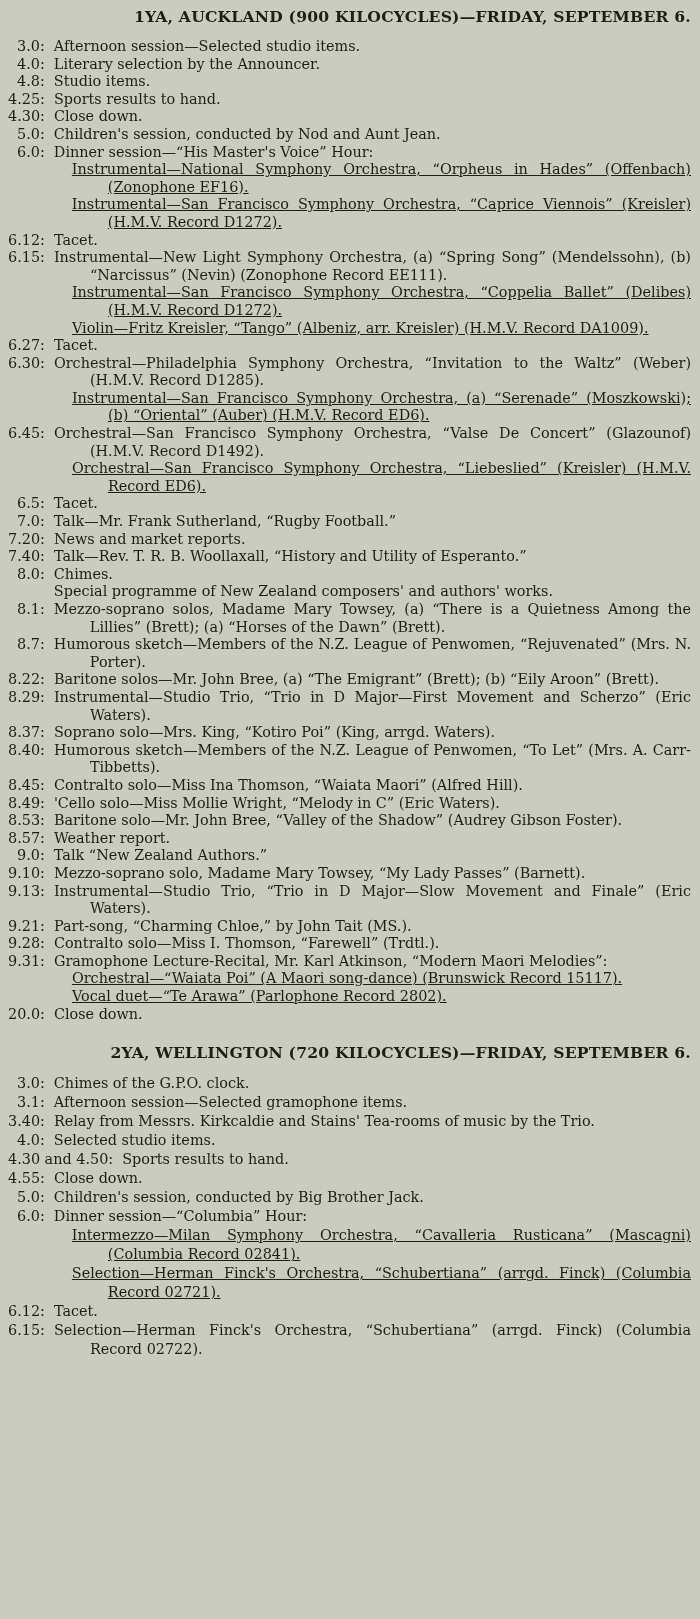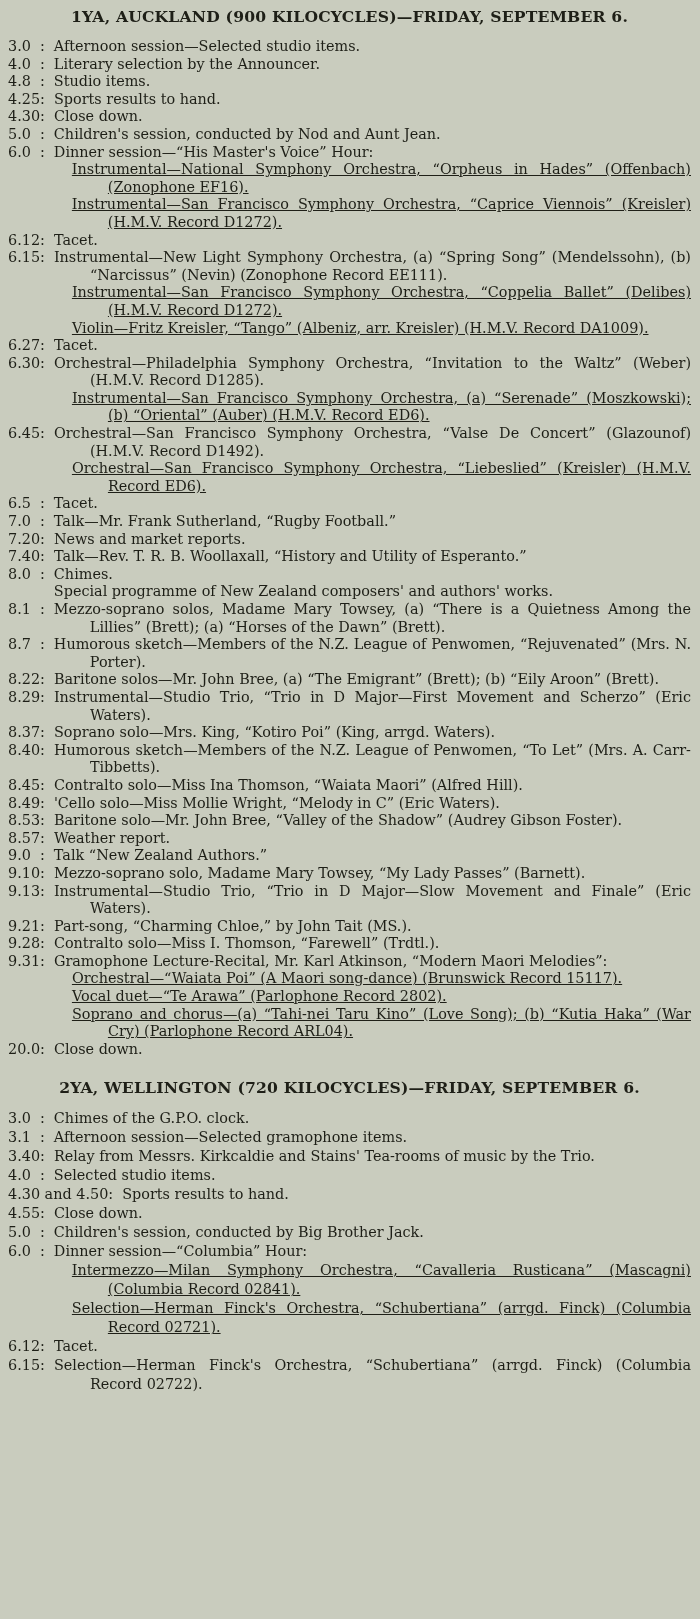--- a/index.html
+++ b/index.html
@@ -10,36 +10,36 @@
     background: #c9ccbe;
     color: #1e1f17;
     font-family: "DejaVu Serif", "Liberation Serif", serif;
     -webkit-font-smoothing: antialiased;
   }
   .page { padding: 7px 9px 0 8px; }
 
   .stitle {
     font-size: 15.6px;
     font-weight: bold;
-    text-align: center;
+    text-align: right;
     letter-spacing: 0.2px;
     margin: 0 0 12px 0;
   }
   .station.s2 { margin-top: 20px; }
 
   .entries { }
   .entry {
     display: flex;
     align-items: flex-start;
     font-size: 14.4px;
     line-height: 17.6px;
   }
   .s2 .entry { line-height: 19px; }
 
-  .tcol { flex: 0 0 auto; white-space: nowrap; }
+  .tcol { flex: 0 0 auto; white-space: nowrap; text-align: right; }
   .tcol::after { content: ":"; }
   .time { display: inline-block; min-width: 32px; }
 
   .body { flex: 1 1 auto; margin-left: 9px; }
 
   .main, .cont {
     padding-left: 36px;
     text-indent: -36px;
     text-align: justify;
   }
@@ -256,21 +256,20 @@
           <div class="body">
             <div class="main">Contralto solo—Miss I. Thomson, “Farewell” (Trdtl.).</div>
           </div>
         </div>
         <div class="entry">
           <div class="tcol"><span class="time">9.31</span></div>
           <div class="body">
             <div class="main">Gramophone Lecture-Recital, Mr. Karl Atkinson, “Modern Maori Melodies”:</div>
             <div class="sub">Orchestral—“Waiata Poi” (A Maori song-dance) (Brunswick Record 15117).</div>
             <div class="sub">Vocal duet—“Te Arawa” (Parlophone Record 2802).</div>
-            <div class="sub">Soprano and chorus—(a) “Tahi-nei Taru Kino” (Love Song); (b) “Kutia Haka” (War Cry) (Parlophone Record ARL04).</div>
           </div>
         </div>
         <div class="entry">
           <div class="tcol"><span class="time">20.0</span></div>
           <div class="body">
             <div class="main">Close down.</div>
           </div>
         </div>
       </div>
   </section>

